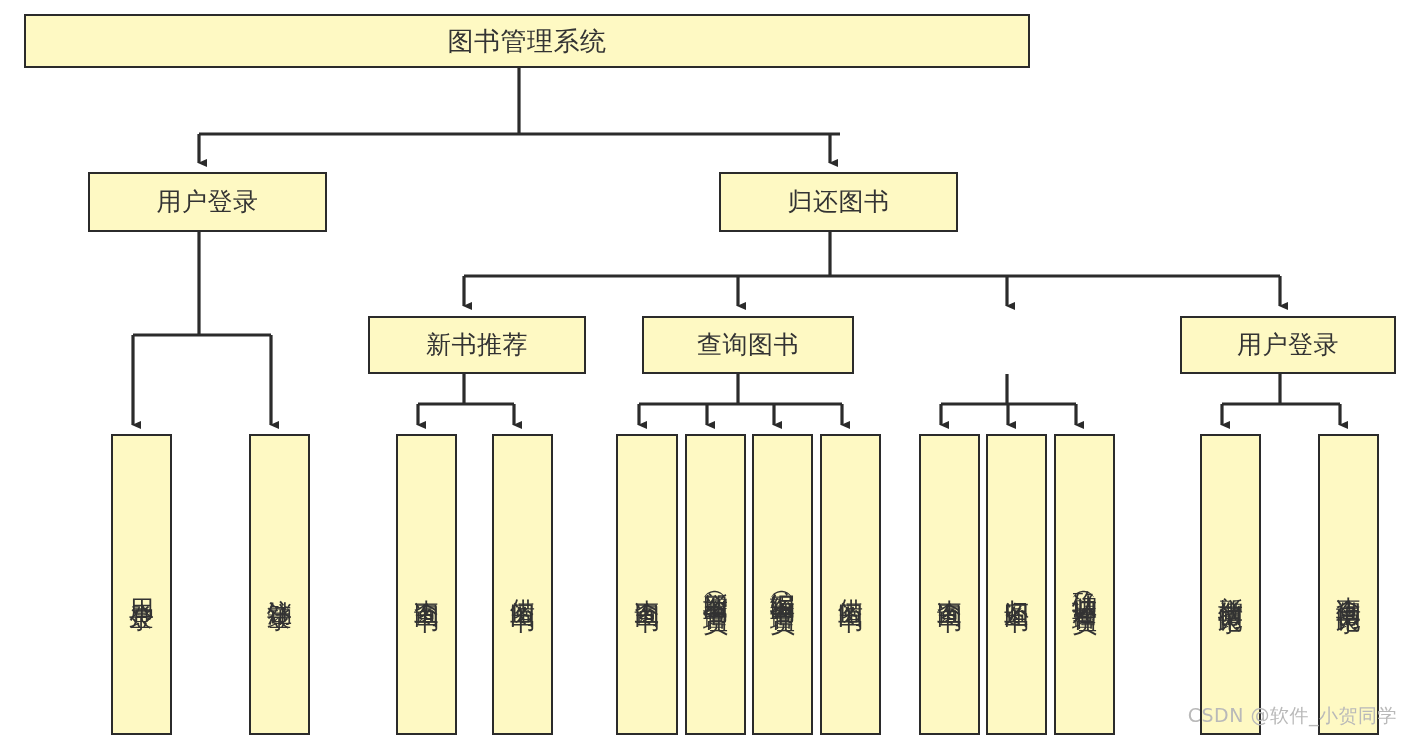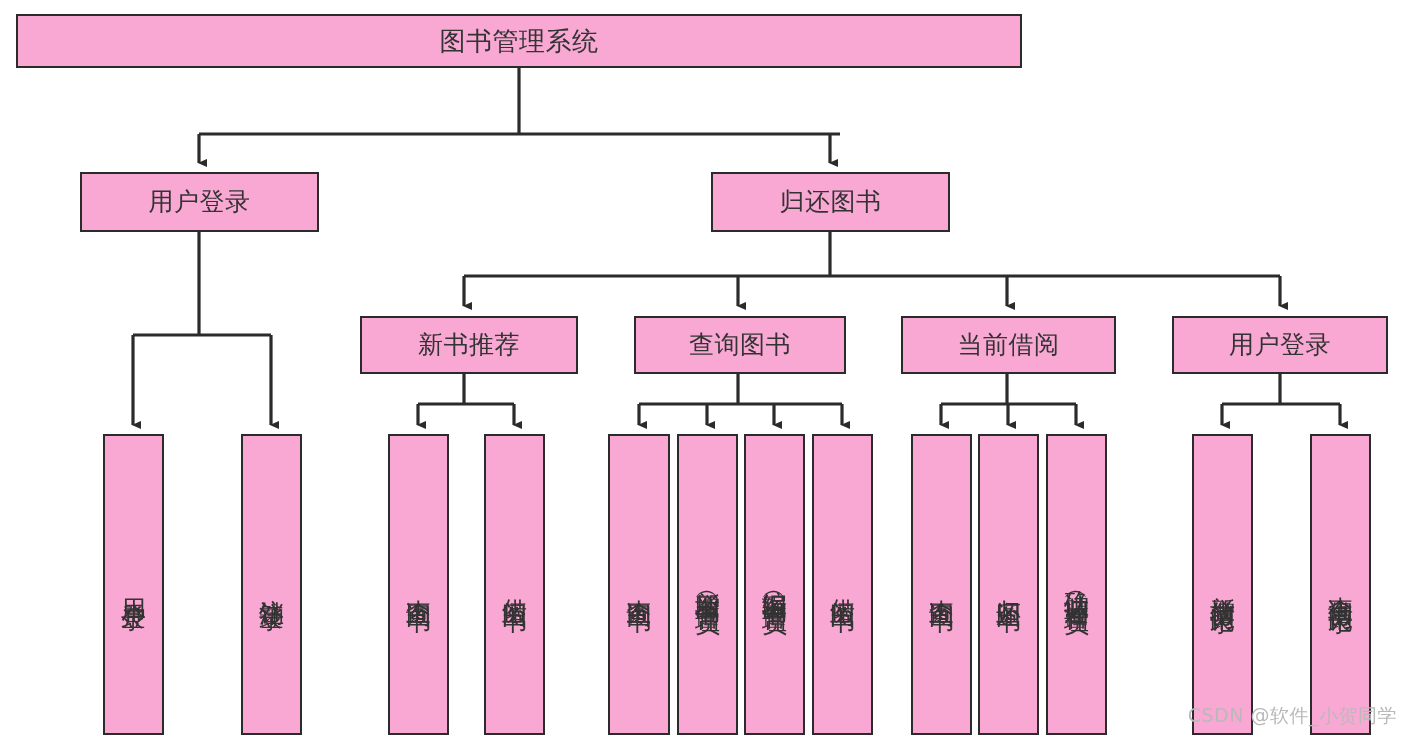--- a/index.html
+++ b/index.html
@@ -21,26 +21,27 @@
     position: absolute;
     left: 0;
     top: 0;
     width: 1405px;
     height: 747px;
   }
   .node {
     position: absolute;
     box-sizing: border-box;
     border: 2.5px solid #2b2b2b;
-    background: #f9a8d4;
+    background: #fef9c3;
     color: #2f2f2f;
     display: flex;
     align-items: center;
     justify-content: center;
     z-index: 2;
+    margin-left: 8px;
   }
   .node-label {
     color: #333333;
     line-height: 1.18;
     text-align: center;
     white-space: pre;
   }
   
   .node.horizontal .node-label {
     font-size: 25px;
@@ -140,23 +141,20 @@
   <div class="node horizontal" style="left:711px; top:172px; width:239px; height:60px;">
     <span class="node-label">归还图书</span>
   </div>
 
   <div class="node horizontal" style="left:360px; top:316px; width:218px; height:58px;">
     <span class="node-label">新书推荐</span>
   </div>
   <div class="node horizontal" style="left:634px; top:316px; width:212px; height:58px;">
     <span class="node-label">查询图书</span>
   </div>
-  <div class="node horizontal" style="left:901px; top:316px; width:215px; height:58px;">
-    <span class="node-label">当前借阅</span>
-  </div>
   <div class="node horizontal" style="left:1172px; top:316px; width:216px; height:58px;">
     <span class="node-label">用户登录</span>
   </div>
 
   <div class="node vertical" style="left:103px; top:434px; width:61px; height:301px;">
     <span class="node-label">用户登录</span>
   </div>
   <div class="node vertical" style="left:241px; top:434px; width:61px; height:301px;">
     <span class="node-label">注销登录</span>
   </div>

